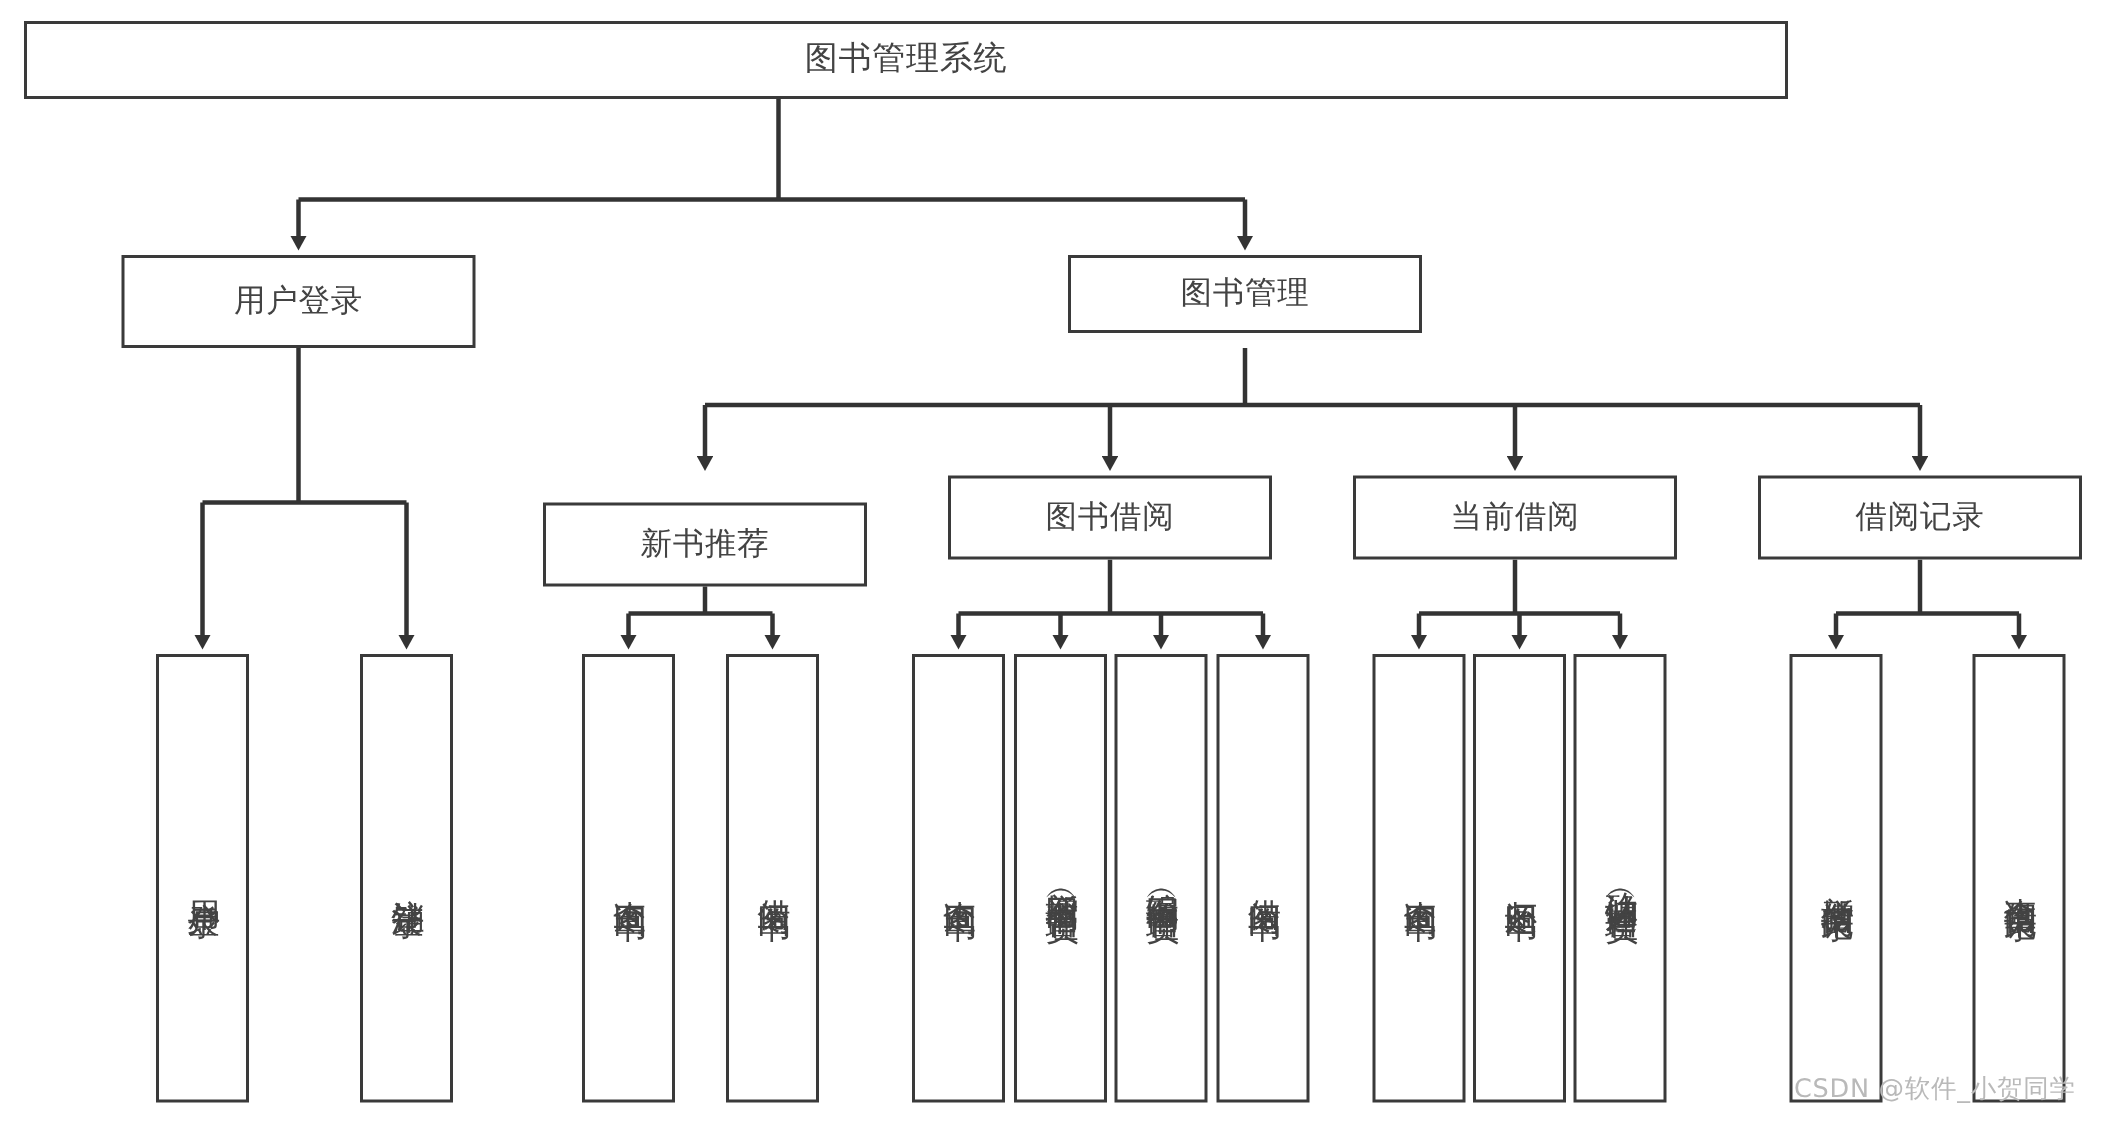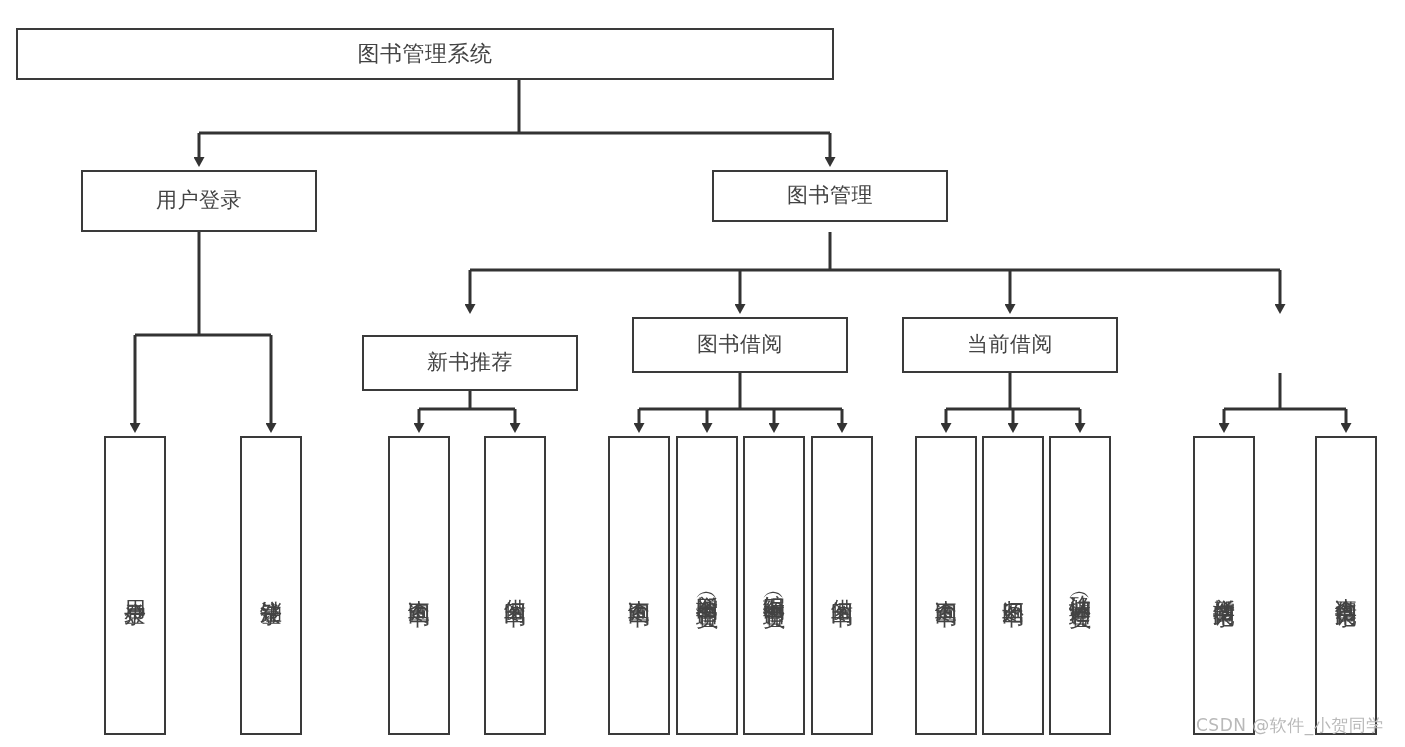--- a/index.html
+++ b/index.html
@@ -106,39 +106,42 @@
       <path d="M1013,409 L1013,424" marker-end="url(#arrow)"></path>
       <path d="M1080,409 L1080,424" marker-end="url(#arrow)"></path>
 
       <path d="M1280,373 L1280,409"></path>
       <path d="M1224,409 L1346,409"></path>
       <path d="M1224,409 L1224,424" marker-end="url(#arrow)"></path>
       <path d="M1346,409 L1346,424" marker-end="url(#arrow)"></path>
     </g>
   </svg>
 
-  <div class="node root" style="left:16px; top:14px; width:818px; height:52px;margin-top:14px;">
+  <div class="node root" style="left:16px; top:14px; width:1176px; height:52px;">
     <span class="label">图书管理系统</span>
   </div>
 
   <div class="node" style="left:81px; top:170px; width:236px; height:62px;">
     <span class="label">用户登录</span>
   </div>
   <div class="node" style="left:712px; top:170px; width:236px; height:52px;">
     <span class="label">图书管理</span>
   </div>
 
   <div class="node" style="left:362px; top:335px; width:216px; height:56px;">
     <span class="label">新书推荐</span>
   </div>
   <div class="node" style="left:632px; top:317px; width:216px; height:56px;">
     <span class="label">图书借阅</span>
   </div>
   <div class="node" style="left:902px; top:317px; width:216px; height:56px;">
     <span class="label">当前借阅</span>
+  </div>
+  <div class="node" style="left:1172px; top:317px; width:216px; height:56px;">
+    <span class="label">借阅记录</span>
   </div>
 
   <div class="node vertical" style="left:104px; top:436px; width:62px; height:299px;">
     <span class="label">用户登录</span>
   </div>
   <div class="node vertical" style="left:240px; top:436px; width:62px; height:299px;">
     <span class="label">注销登录</span>
   </div>
   <div class="node vertical" style="left:388px; top:436px; width:62px; height:299px;">
     <span class="label">查询图书</span>

